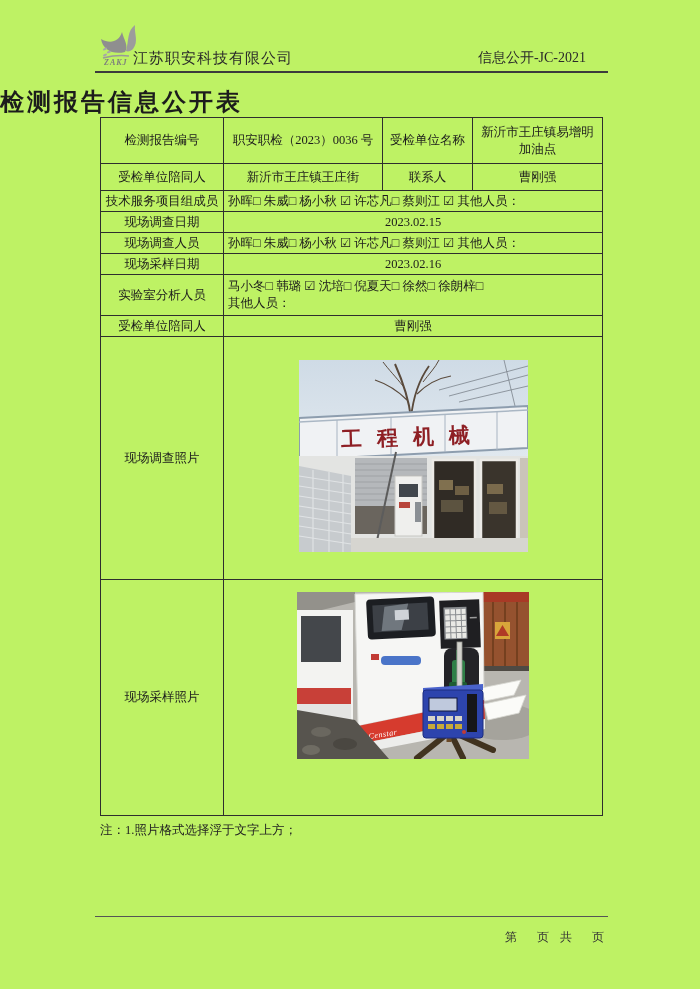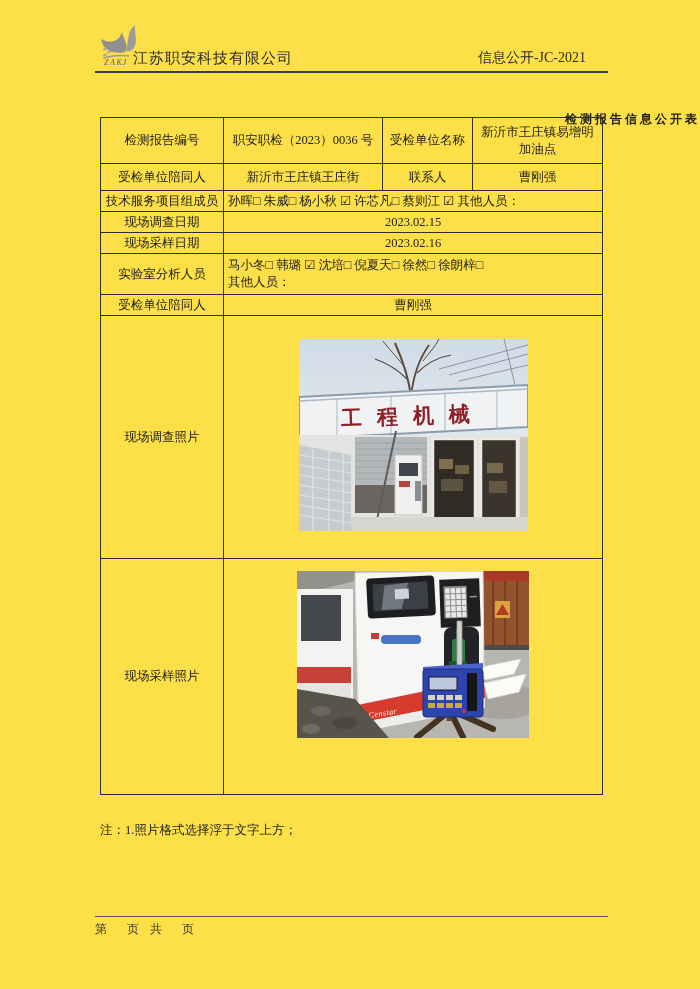--- a/index.html
+++ b/index.html
@@ -1,47 +1,47 @@
 <!DOCTYPE html>
 <html><head>
 <meta charset="utf-8">
 <style>
   html,body{margin:0;padding:0;background:#e9e9e9;}
   .page{
-    position:relative;width:700px;height:989px;margin:0 auto;background:#fde047;
+    position:relative;width:700px;height:989px;margin:0 auto;background:#bef264;
     font-family:"Liberation Serif","DejaVu Serif",serif;color:#1c1c1c;overflow:hidden;
     box-shadow:0 0 6px rgba(0,0,0,.25);
   }
   
   .header{position:absolute;left:95px;top:22px;width:513px;height:49px;border-bottom:2px solid #3c3c3c;}
   .logo{position:absolute;left:0;top:0;width:56px;height:48px;}
   .logo-zakj{position:absolute;left:9px;top:36px;font-size:8px;font-style:italic;font-weight:bold;color:#7d7d7d;letter-spacing:1px;font-family:"Liberation Serif",serif;}
   .company{position:absolute;left:38px;bottom:3px;font-size:15px;color:#2a2a2a;letter-spacing:1px;}
   .doccode{position:absolute;right:22px;bottom:4px;font-size:14px;color:#2a2a2a;}
   
-  .title{position:absolute;left:0;top:86px;width:100%;text-align:right;font-size:12px;font-weight:bold;letter-spacing:3px;margin-top:25px;}
+  .title{position:absolute;left:0;top:86px;width:100%;text-align:left;font-size:24px;font-weight:bold;letter-spacing:3px;}
   
   .table-wrap{position:absolute;left:100px;top:117px;}
   table.form{border-collapse:collapse;table-layout:fixed;width:502px;}
   table.form td{border:1.5px solid #2e2e2e;font-size:12.5px;padding:1px 4px;vertical-align:middle;line-height:1.35;}
   td.lab{text-align:center;}
   td.val-c{text-align:center;}
   td.val-l{text-align:left;padding-left:9px;white-space:nowrap;overflow:hidden;}
   tr.r1 td{height:43px;}
   tr.r2 td{height:24px;}
   tr.rs td{height:18px;}
   tr.rlab td{height:38px;}
   tr.rphoto1 td{height:240px;}
   tr.rphoto2 td{height:233px;}
   .photo-cell{text-align:center;}
   .lab2{line-height:1.5;}
   
   .note{position:absolute;left:100px;top:822px;font-size:12.5px;color:#222;}
   .footer{position:absolute;left:95px;top:916px;width:513px;border-top:1.5px solid #555;}
-  .footer-text{margin-top:4px;text-align:left;font-size:12px;letter-spacing:4px;color:#333;}
+  .footer-text{margin-top:12px;text-align:right;font-size:12px;letter-spacing:4px;color:#333;}
   svg{display:block;}
   .photo{display:inline-block;}
 </style>
 </head>
 <body>
 
 <div class="page">
 
   <div class="header">
     <div class="logo">
@@ -88,20 +88,24 @@
       <tr class="rs">
         <td class="lab">技术服务项目组成员</td>
         <td class="val-l" colspan="3">孙晖□ 朱威□ 杨小秋 ☑ 许芯凡□ 蔡则江 ☑ 其他人员：</td>
       </tr>
 
       <tr class="rs">
         <td class="lab">现场调查日期</td>
         <td class="val-c" colspan="3">2023.02.15</td>
       </tr>
 
+      <tr class="rs">
+        <td class="lab">现场调查人员</td>
+        <td class="val-l" colspan="3">孙晖□ 朱威□ 杨小秋 ☑ 许芯凡□ 蔡则江 ☑ 其他人员：</td>
+      </tr>
 
       <tr class="rs">
         <td class="lab">现场采样日期</td>
         <td class="val-c" colspan="3">2023.02.16</td>
       </tr>
 
 
       <tr class="rlab">
         <td class="lab">实验室分析人员</td>
         <td class="val-l lab2" colspan="3">

